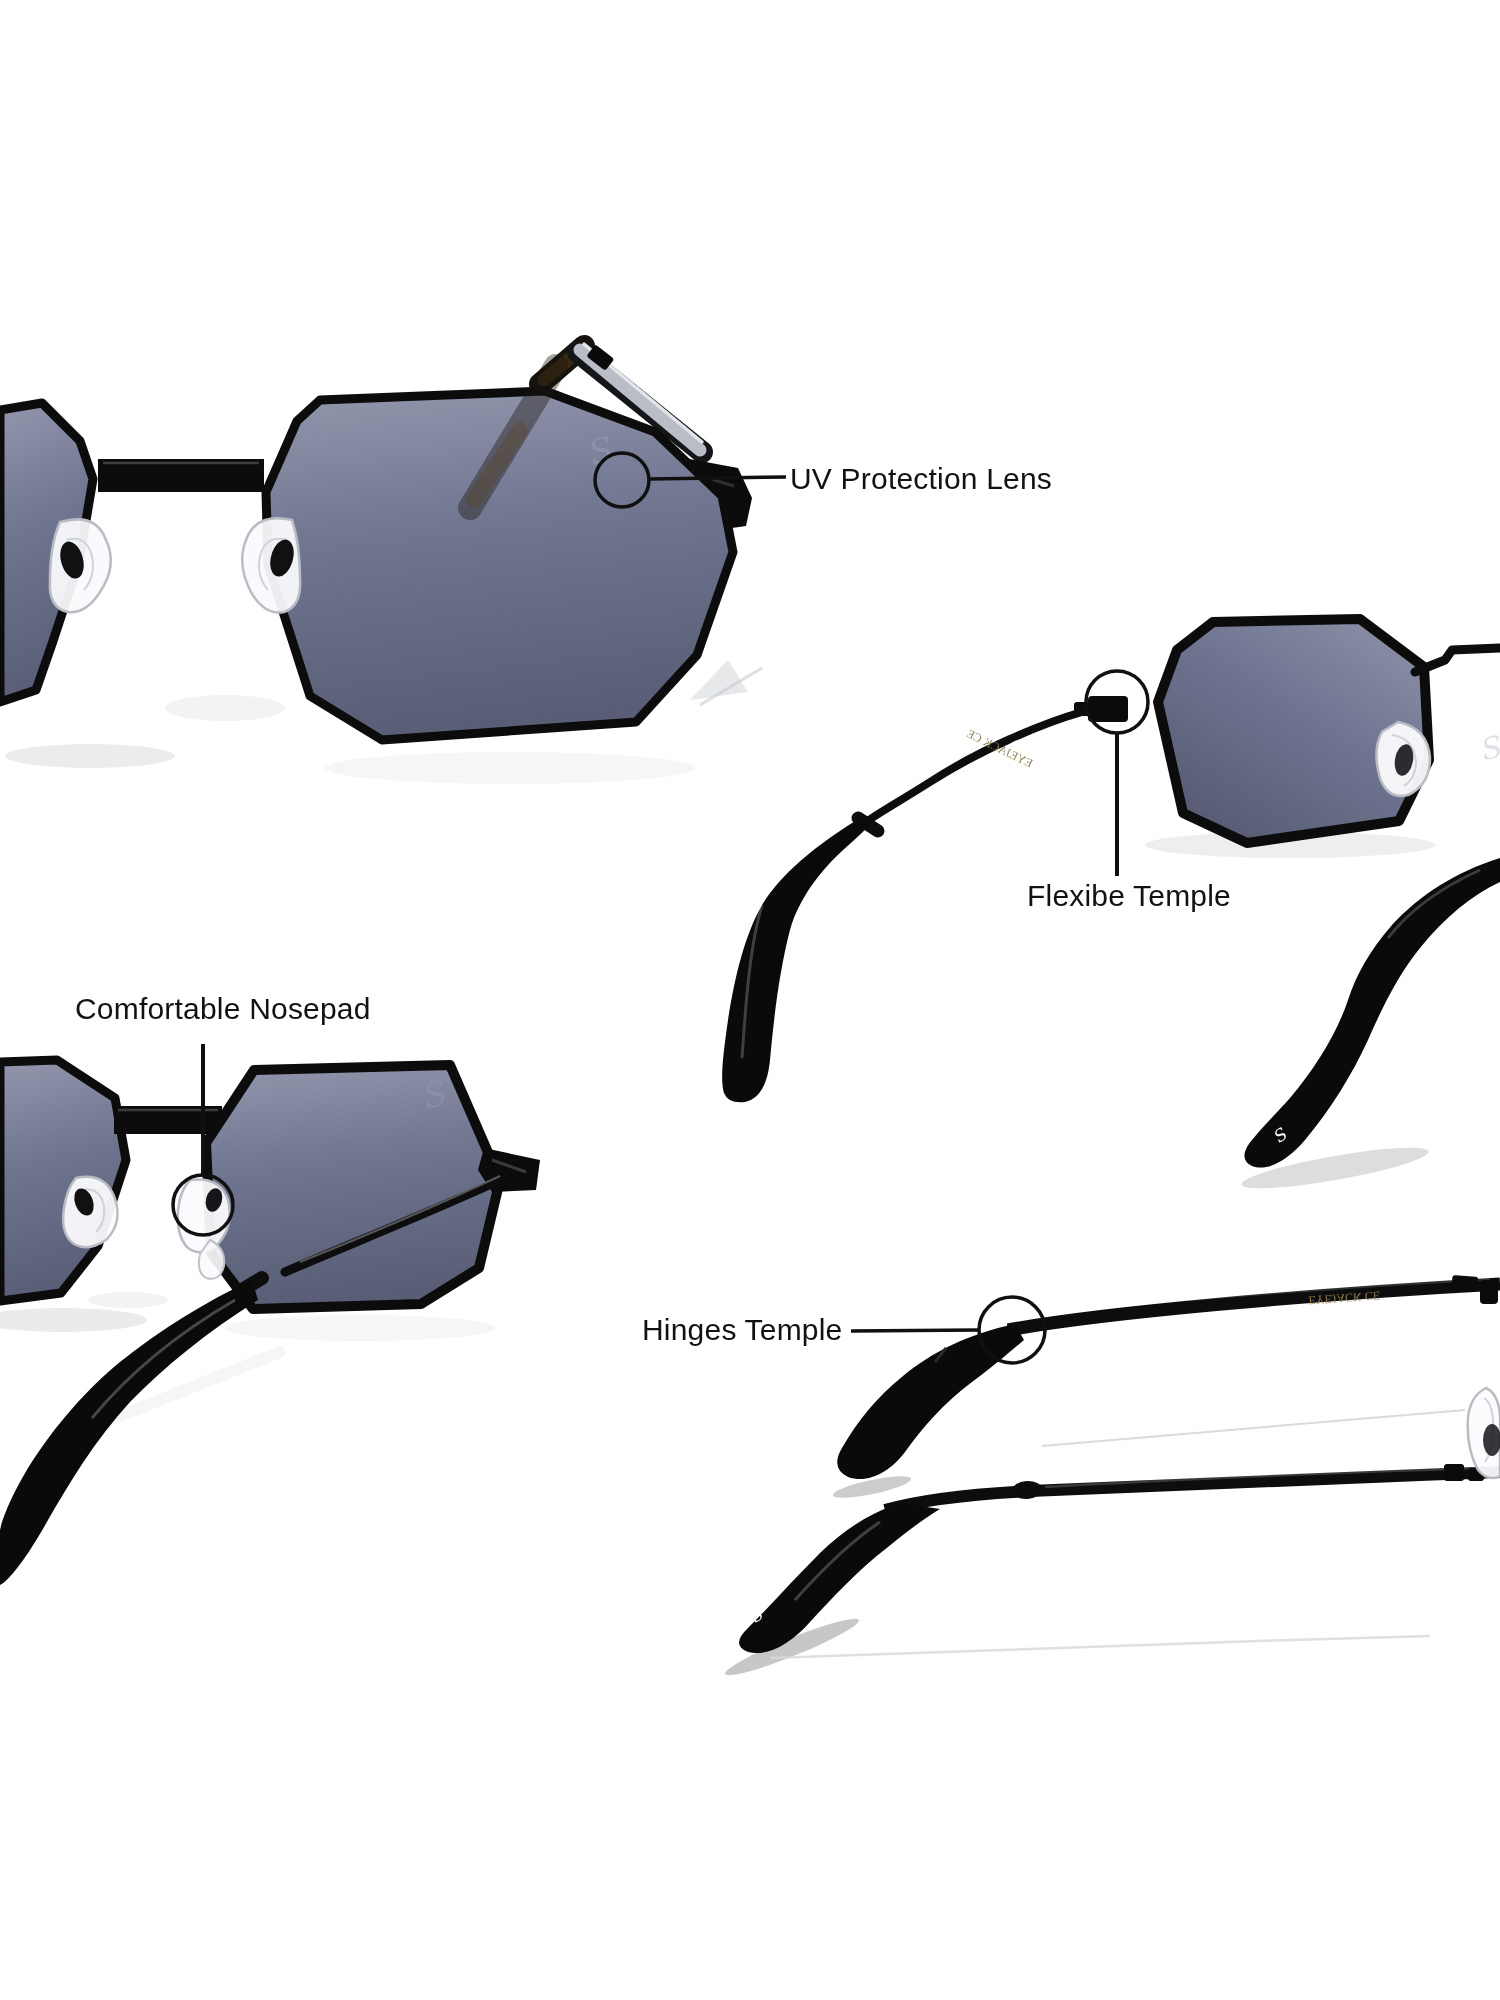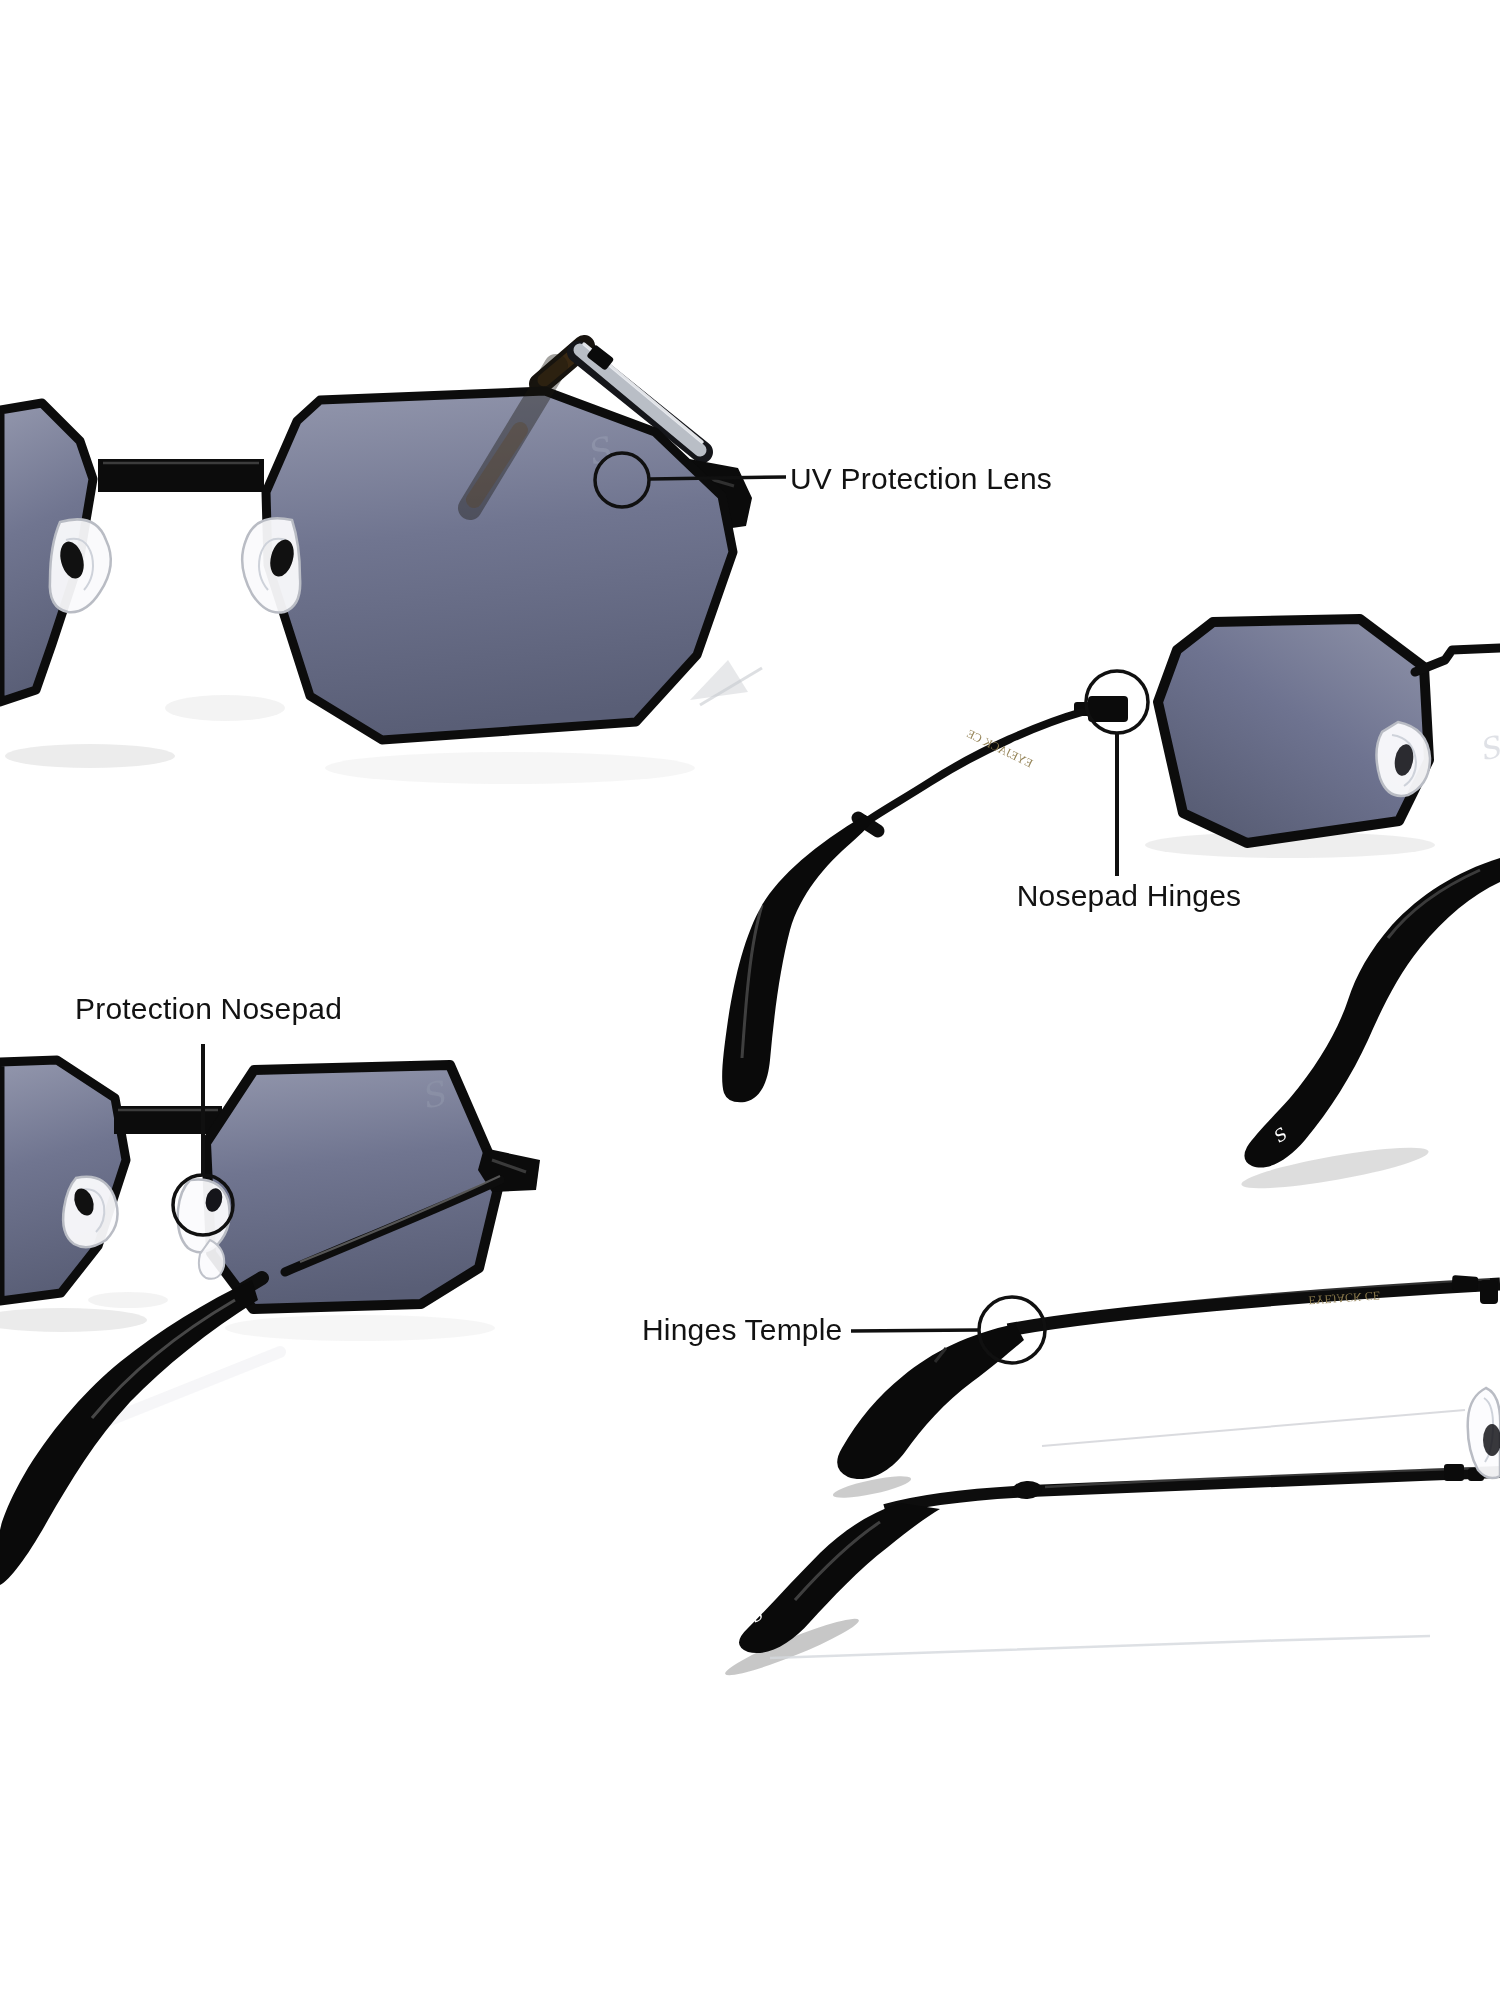--- a/index.html
+++ b/index.html
@@ -205,17 +205,17 @@
     <circle cx="203" cy="1205" r="30" stroke-width="3.5"></circle>
     <line x1="203" y1="1044" x2="203" y2="1174" stroke-width="4"></line>
   </g>
   <g stroke="#101010" fill="none">
     <circle cx="1012" cy="1330" r="33" stroke-width="3.5"></circle>
     <line x1="851" y1="1331" x2="978" y2="1330" stroke-width="3.5"></line>
   </g>
 </svg>
 
 <div class="callout-label" id="lbl-uv">UV Protection Lens</div>
-<div class="callout-label" id="lbl-hinges">Nosepad Hinges</div>
-<div class="callout-label" id="lbl-nosepad">Protection Nosepad</div>
+<div class="callout-label" id="lbl-hinges">Flexibe Temple</div>
+<div class="callout-label" id="lbl-nosepad">Comfortable Nosepad</div>
 <div class="callout-label" id="lbl-sleek">Hinges Temple</div>
 
 </div>
 
 </body></html>

